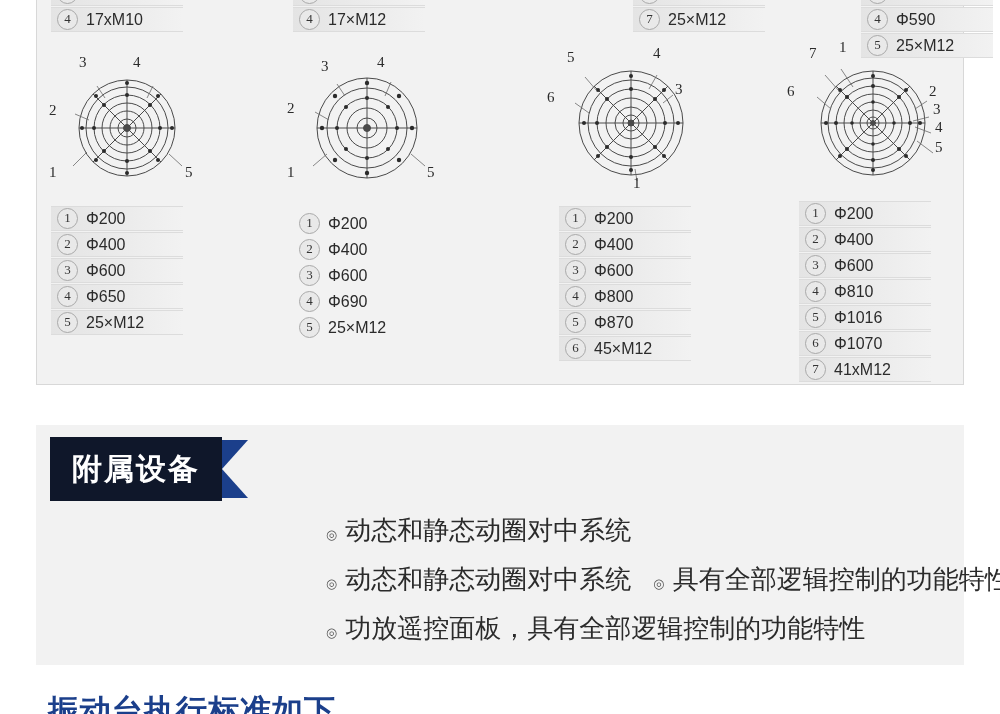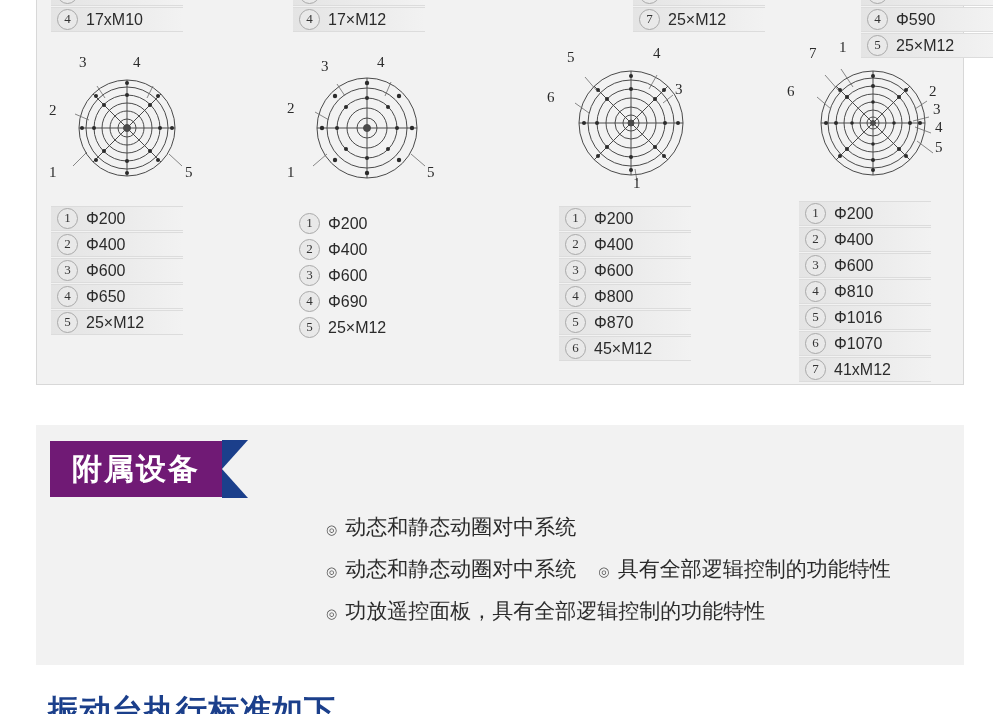--- a/index.html
+++ b/index.html
@@ -110,22 +110,22 @@
   }
   .ribbon {
     position: absolute;
     left: 14px;
     top: 15px;
     height: 58px;
     display: flex;
     align-items: center;
   }
   .ribbon-body {
-    background: #701a75;
-    height: 56px;
+    background: #0f172a;
+    height: 64px;
     padding: 0 22px 0 22px;
     display: flex;
     align-items: center;
     box-sizing: border-box;
   }
   .ribbon-title {
     color: #ffffff;
     font-size: 30px;
     letter-spacing: 2px;
     font-family: "Liberation Sans", sans-serif;
@@ -155,21 +155,21 @@
     align-items: baseline;
     margin-right: 22px;
   }
   .acc-bullet {
     font-size: 13px;
     color: #555;
     margin-right: 8px;
     line-height: 1;
   }
   .acc-text {
-    font-size: 21px;
+    font-size: 26px;
     color: #2b2b2b;
     font-family: "Liberation Sans", sans-serif;
     white-space: nowrap;
   }
 
   
   .bottom-heading {
     position: absolute;
     left: 48px;
     top: 690px;

